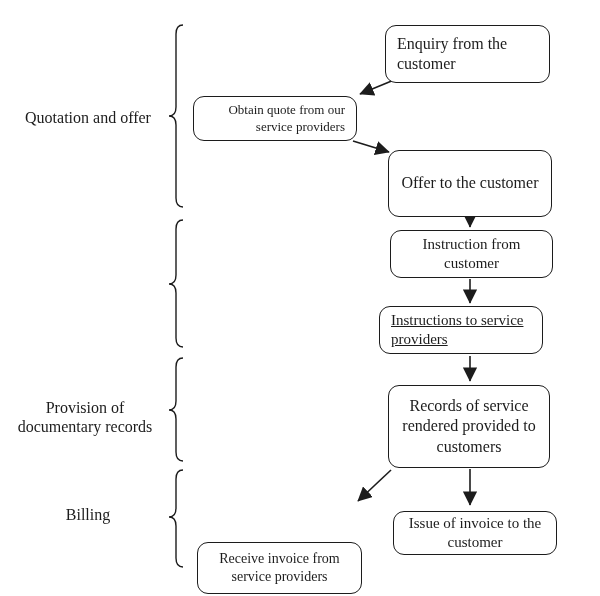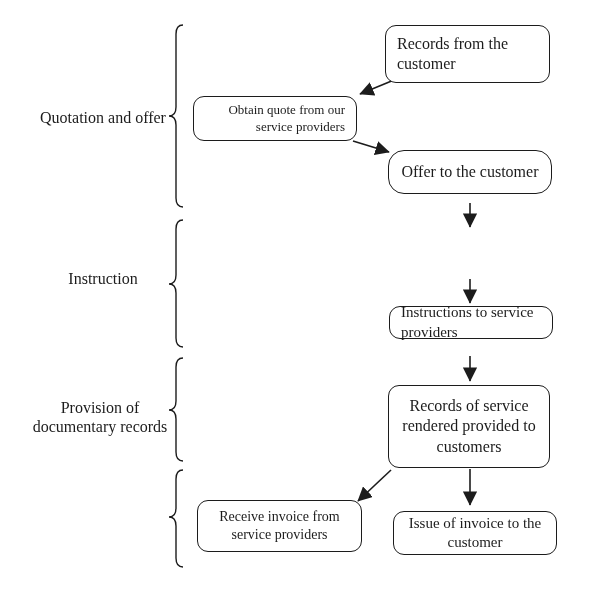--- a/index.html
+++ b/index.html
@@ -34,30 +34,29 @@
     line-height: 1.28;
     color: #1c1c1c;
   }
   .align-left   { justify-content: flex-start; text-align: left;  padding: 2px 11px; }
   .align-center { justify-content: center;     text-align: center; padding: 2px 8px; }
   .stage-label {
     position: absolute;
     text-align: center;
     line-height: 1.18;
     color: #1c1c1c;
-    margin-left: 15px;
   }
   
   .n-enquiry          { left: 385px; top:  25px; width: 165px; height: 58px; font-size: 16px; }
   .n-obtain-quote     { left: 193px; top:  96px; width: 164px; height: 45px; font-size: 13px; text-align: right; }
-  .n-offer            { left: 388px; top: 150px; width: 164px; height: 44px; font-size: 16px; border-radius: 16px; }
+  .n-offer            { left: 388px; top: 150px; width: 164px; height: 67px; font-size: 16px; }
   .n-instruction-from { left: 390px; top: 230px; width: 163px; height: 48px; font-size: 15px; }
-  .n-instructions-to  { left: 389px; top: 306px; width: 164px; height: 33px; font-size: 15px; }
+  .n-instructions-to  { left: 379px; top: 306px; width: 164px; height: 48px; font-size: 15px; text-decoration: underline; }
   .n-records          { left: 388px; top: 385px; width: 162px; height: 83px; font-size: 16px; justify-content: flex-end; }
-  .n-receive-invoice  { left: 197px; top: 500px; width: 165px; height: 52px; font-size: 14px; }
+  .n-receive-invoice  { left: 197px; top: 542px; width: 165px; height: 52px; font-size: 14px; }
   .n-issue-invoice    { left: 393px; top: 511px; width: 164px; height: 44px; font-size: 15px; }
   
   .s-quotation { left:  10px; top: 109px; width: 156px; font-size: 16px; }
   .s-instruction { left: 10px; top: 270px; width: 156px; font-size: 16px; }
   .s-provision { left:   5px; top: 399px; width: 160px; font-size: 16px; }
   .s-billing   { left:  10px; top: 506px; width: 156px; font-size: 16px; }
   svg .stroke-line { stroke: #1c1c1c; stroke-width: 1.6; fill: none; }
   svg .brace { stroke: #1c1c1c; stroke-width: 1.4; fill: none; }
 </style>
 </head>
@@ -80,35 +79,38 @@
     <line class="stroke-line" x1="394" y1="80" x2="360" y2="94" marker-end="url(#arrowhead)"></line>
     <line class="stroke-line" x1="353" y1="141" x2="389" y2="152" marker-end="url(#arrowhead)"></line>
     <line class="stroke-line" x1="470" y1="203" x2="470" y2="227" marker-end="url(#arrowhead)"></line>
     <line class="stroke-line" x1="470" y1="279" x2="470" y2="303" marker-end="url(#arrowhead)"></line>
     <line class="stroke-line" x1="470" y1="356" x2="470" y2="381" marker-end="url(#arrowhead)"></line>
     <line class="stroke-line" x1="391" y1="470" x2="358" y2="501" marker-end="url(#arrowhead)"></line>
     <line class="stroke-line" x1="470" y1="469" x2="470" y2="505" marker-end="url(#arrowhead)"></line>
   </svg>
 
   <div class="stage-label s-quotation">Quotation and offer</div>
-  <div class="stage-label s-instruction">Instruction</div>
   <div class="stage-label s-provision">Provision of documentary records</div>
+  <div class="stage-label s-billing">Billing</div>
 
   <div class="node align-left n-enquiry">
-    <span>Records from the customer</span>
+    <span>Enquiry from the customer</span>
   </div>
 
   <div class="node align-left n-obtain-quote">
     <span>Obtain quote from our service providers</span>
   </div>
 
   <div class="node align-center n-offer">
     <span>Offer to the customer</span>
   </div>
 
+  <div class="node align-center n-instruction-from">
+    <span>Instruction from customer</span>
+  </div>
 
   <div class="node align-left n-instructions-to">
     <span>Instructions to service providers</span>
   </div>
 
   <div class="node align-center n-records">
     <span>Records of service rendered provided to customers</span>
   </div>
 
   <div class="node align-center n-receive-invoice">

